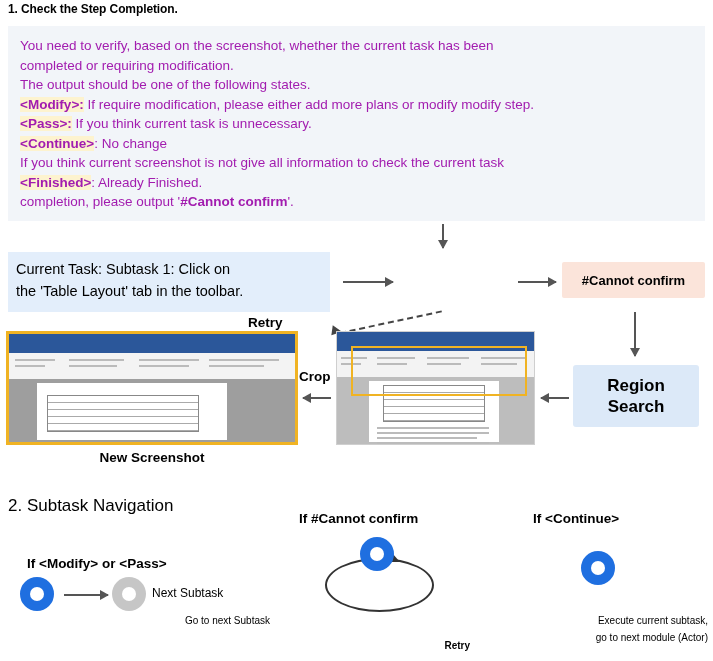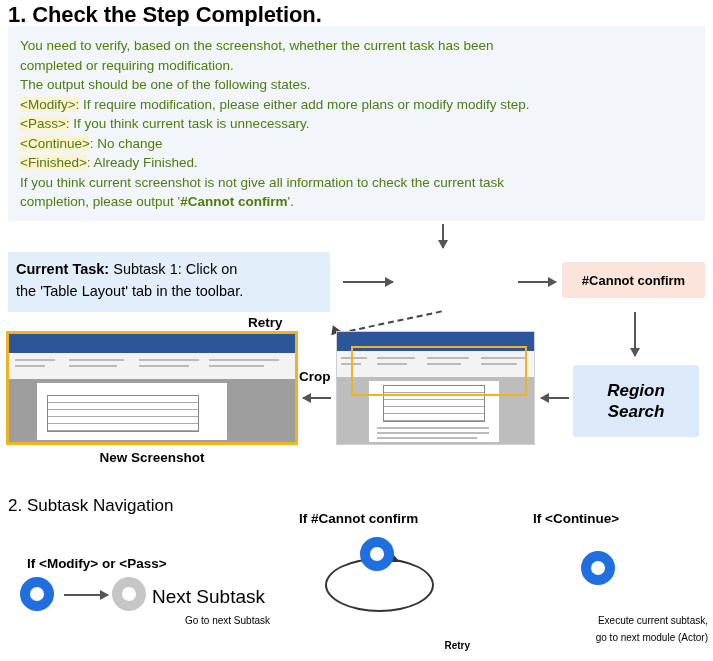--- a/index.html
+++ b/index.html
@@ -14,57 +14,57 @@
     color: #000000;
     position: relative;
     overflow: hidden;
   }
   .page { position: relative; width: 713px; height: 661px; }
 
   
   .heading1 {
     position: absolute;
     left: 8px; top: 2px;
-    font-size: 22px;
+    font-size: 12px;
     font-weight: bold;
     letter-spacing: -0.1px;
   }
   .prompt-box {
     position: absolute;
     left: 8px; top: 26px;
     width: 697px;
     height: 195px;
     background: #f2f5f9;
     box-sizing: border-box;
     padding: 10px 12px 0 12px;
   }
   .prompt-line {
     font-size: 13.5px;
     line-height: 19.5px;
-    color: #4d7c0f;
+    color: #a21caf;
   }
   .hl {
     background: #fdf3cf;
-    font-weight: normal;
+    font-weight: bold;
     text-align: right;
   }
   .b { font-weight: bold; }
 
   
   .task-box {
     position: absolute;
     left: 8px; top: 252px;
     width: 322px; height: 60px;
     background: #e3eefb;
     box-sizing: border-box;
     padding: 6px 8px;
     font-size: 14.5px;
     line-height: 22px;
   }
-  .task-box .b { font-weight: bold; text-align: center; }
+  .task-box .b { font-weight: normal; text-align: center; }
   .mllm-box {
     position: absolute;
     left: 404px; top: 252px;
     width: 105px; height: 58px;
     background: #dce9f8;
     border-radius: 3px;
     display: flex; align-items: center; justify-content: center;
     font-size: 17px; font-weight: bold;
   }
   .cannot-box {
@@ -72,25 +72,25 @@
     left: 562px; top: 262px;
     width: 143px; height: 36px;
     background: #fbe4da;
     border-radius: 2px;
     display: flex; align-items: center; justify-content: center;
     font-size: 13px; font-weight: bold;
   }
   .region-box {
     position: absolute;
     left: 573px; top: 365px;
-    width: 126px; height: 72px;
+    width: 126px; height: 62px;
     background: #dce9f8;
     border-radius: 3px;
     display: flex; flex-direction: column; align-items: center; justify-content: center;
-    font-size: 17px; font-weight: bold; line-height: 21px; font-style: italic;
+    font-size: 17px; font-weight: bold; line-height: 21px;
   }
 
   
   .arrow-h {
     position: absolute;
     height: 2px;
     background: #555;
   }
   .arrow-h::after {
     content: "";
@@ -227,21 +227,21 @@
     border-radius: 50%;
     background: #ffffff;
   }
   .caption {
     position: absolute;
     font-size: 10px;
     text-align: right;
   }
   .next-sub {
     position: absolute;
-    font-size: 19px;
+    font-size: 12px;
   }
   .loop-ellipse {
     position: absolute;
     left: 325px; top: 558px;
     width: 105px; height: 50px;
     border: 2px solid #333;
     border-radius: 50%;
     background: transparent;
   }
   .loop-head {
@@ -266,24 +266,24 @@
     <div class="prompt-line">The output should be one of the following states.</div>
     <div class="prompt-line">
       <span class="hl">&lt;Modify&gt;:</span><span> If require modification, please either add more plans or modify modify step.</span>
     </div>
     <div class="prompt-line">
       <span class="hl">&lt;Pass&gt;:</span><span> If you think current task is unnecessary.</span>
     </div>
     <div class="prompt-line">
       <span class="hl">&lt;Continue&gt;</span><span>: No change</span>
     </div>
+    <div class="prompt-line">If you think current screenshot is not give all information to check the current task</div>
     <div class="prompt-line">
       <span class="hl">&lt;Finished&gt;</span><span>: Already Finished.</span>
     </div>
-    <div class="prompt-line">If you think current screenshot is not give all information to check the current task</div>
     <div class="prompt-line">
       <span>completion, please output '</span><span class="b">#Cannot confirm</span><span>'.</span>
     </div>
   </div>
 
   <div class="arrow-v" style="left:442px; top:224px; height:24px;"></div>
 
   <div class="task-box">
     <div>
       <span class="b">Current Task:</span><span> Subtask 1: Click on</span>

